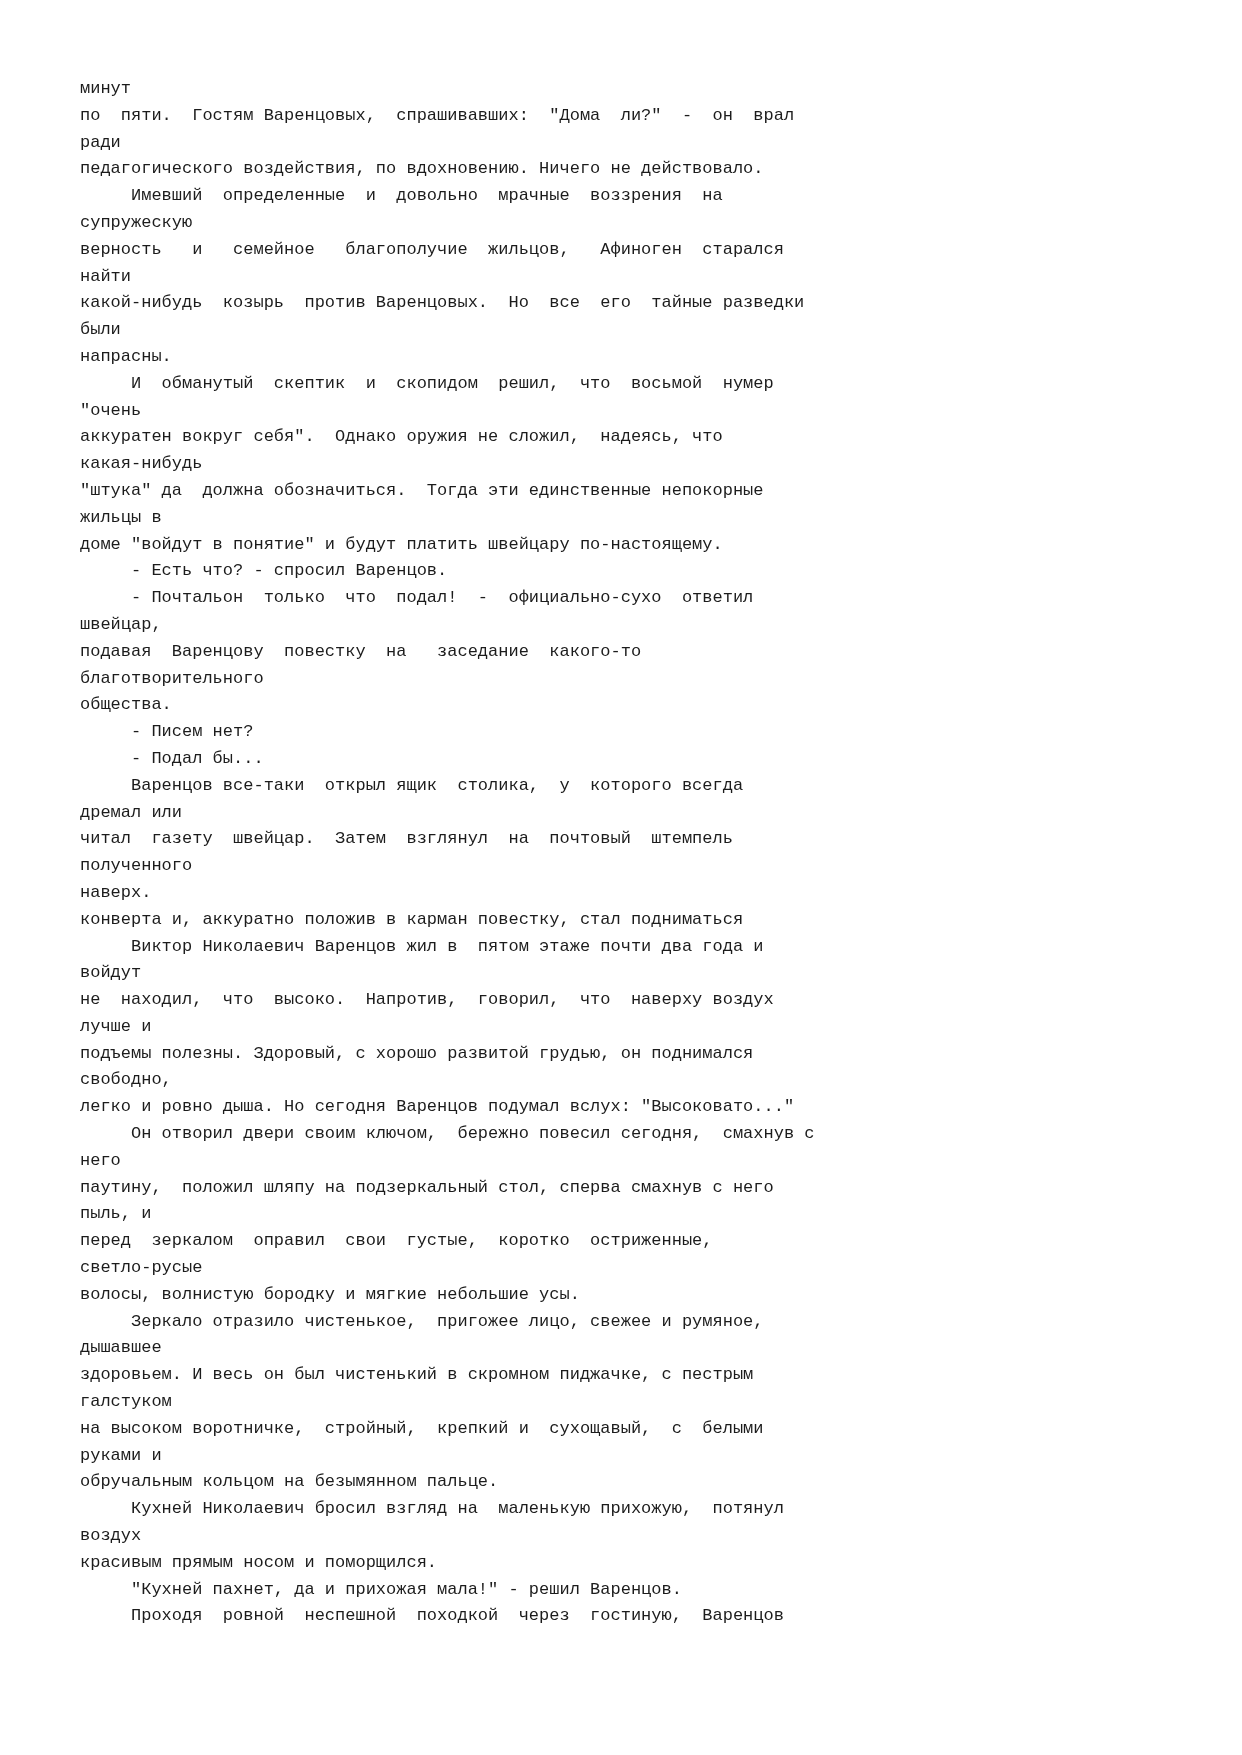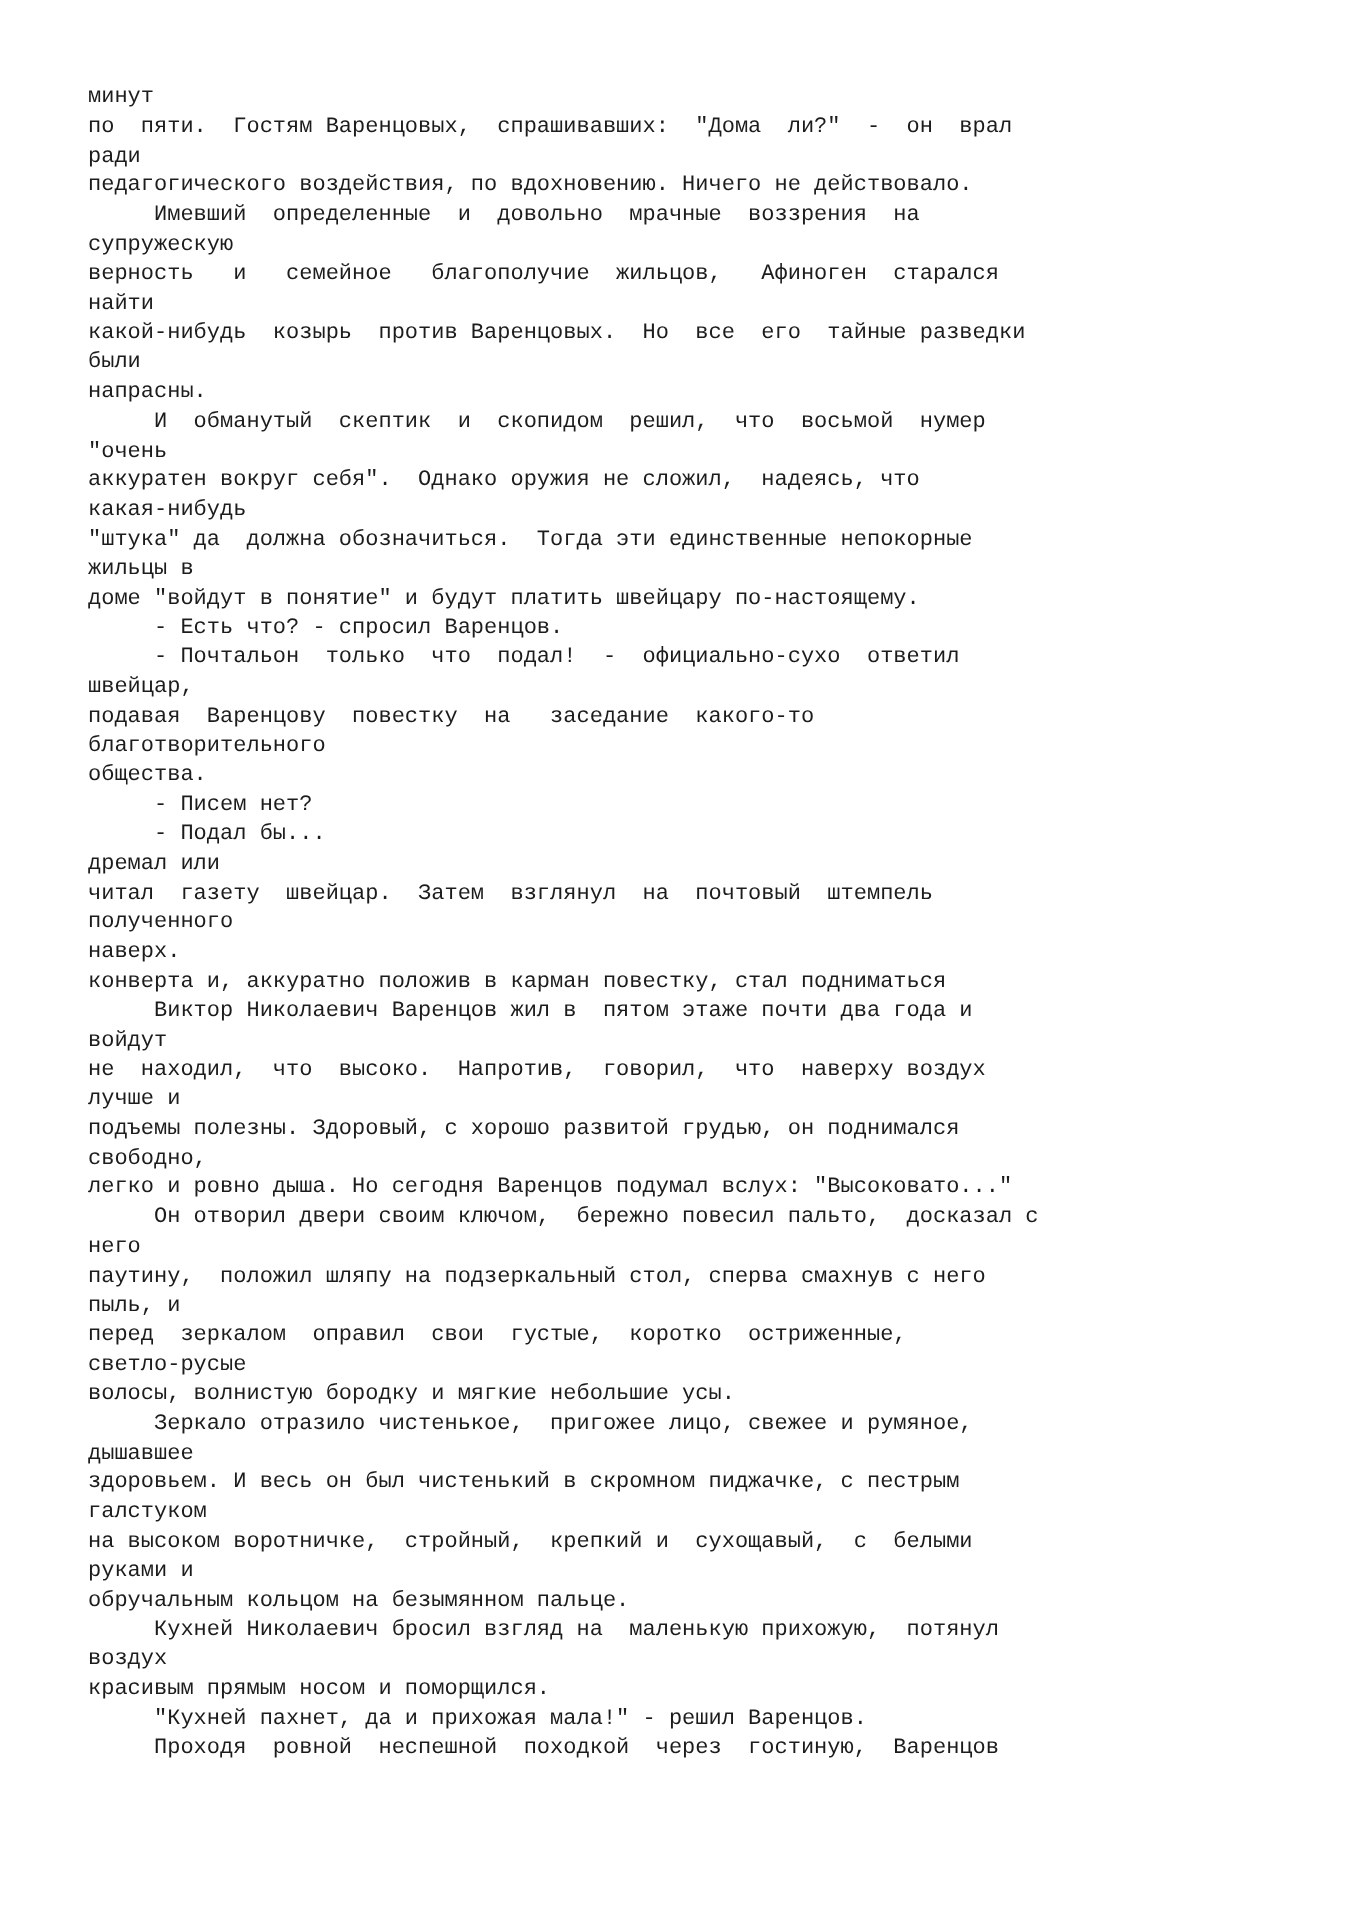--- a/index.html
+++ b/index.html
@@ -14,21 +14,21 @@
   }
   .page {
     box-sizing: border-box;
     width: 1242px;
     height: 1755px;
     padding: 76px 40px 0 80px;
     background: #ffffff;
   }
   .line {
     font-family: "Liberation Mono", "DejaVu Sans Mono", monospace;
-    font-size: 20px;
+    font-size: 17px;
     line-height: 26.8px;
     color: #1c1c1c;
     white-space: pre;
     letter-spacing: 0;
   }
 </style>
 </head>
 <body>
 
 <div class="page">
@@ -51,33 +51,34 @@
     <div class="line">жильцы в</div>
     <div class="line">доме "войдут в понятие" и будут платить швейцару по-настоящему.</div>
     <div class="line">     - Есть что? - спросил Варенцов.</div>
     <div class="line">     - Почтальон  только  что  подал!  -  официально-сухо  ответил</div>
     <div class="line">швейцар,</div>
     <div class="line">подавая  Варенцову  повестку  на   заседание  какого-то</div>
     <div class="line">благотворительного</div>
     <div class="line">общества.</div>
     <div class="line">     - Писем нет?</div>
     <div class="line">     - Подал бы...</div>
+    <div class="line">     Варенцов все-таки  открыл ящик  столика,  у  которого всегда</div>
     <div class="line">дремал или</div>
     <div class="line">читал  газету  швейцар.  Затем  взглянул  на  почтовый  штемпель</div>
     <div class="line">полученного</div>
     <div class="line">наверх.</div>
     <div class="line">конверта и, аккуратно положив в карман повестку, стал подниматься</div>
     <div class="line">     Виктор Николаевич Варенцов жил в  пятом этаже почти два года и</div>
     <div class="line">войдут</div>
     <div class="line">не  находил,  что  высоко.  Напротив,  говорил,  что  наверху воздух</div>
     <div class="line">лучше и</div>
     <div class="line">подъемы полезны. Здоровый, с хорошо развитой грудью, он поднимался</div>
     <div class="line">свободно,</div>
     <div class="line">легко и ровно дыша. Но сегодня Варенцов подумал вслух: "Высоковато..."</div>
-    <div class="line">     Он отворил двери своим ключом,  бережно повесил пальто,  досказал с</div>
+    <div class="line">     Он отворил двери своим ключом,  бережно повесил сегодня,  смахнув с</div>
     <div class="line">него</div>
     <div class="line">паутину,  положил шляпу на подзеркальный стол, сперва смахнув с него</div>
     <div class="line">пыль, и</div>
     <div class="line">перед  зеркалом  оправил  свои  густые,  коротко  остриженные,</div>
     <div class="line">светло-русые</div>
     <div class="line">волосы, волнистую бородку и мягкие небольшие усы.</div>
     <div class="line">     Зеркало отразило чистенькое,  пригожее лицо, свежее и румяное,</div>
     <div class="line">дышавшее</div>
     <div class="line">здоровьем. И весь он был чистенький в скромном пиджачке, с пестрым</div>
     <div class="line">галстуком</div>

